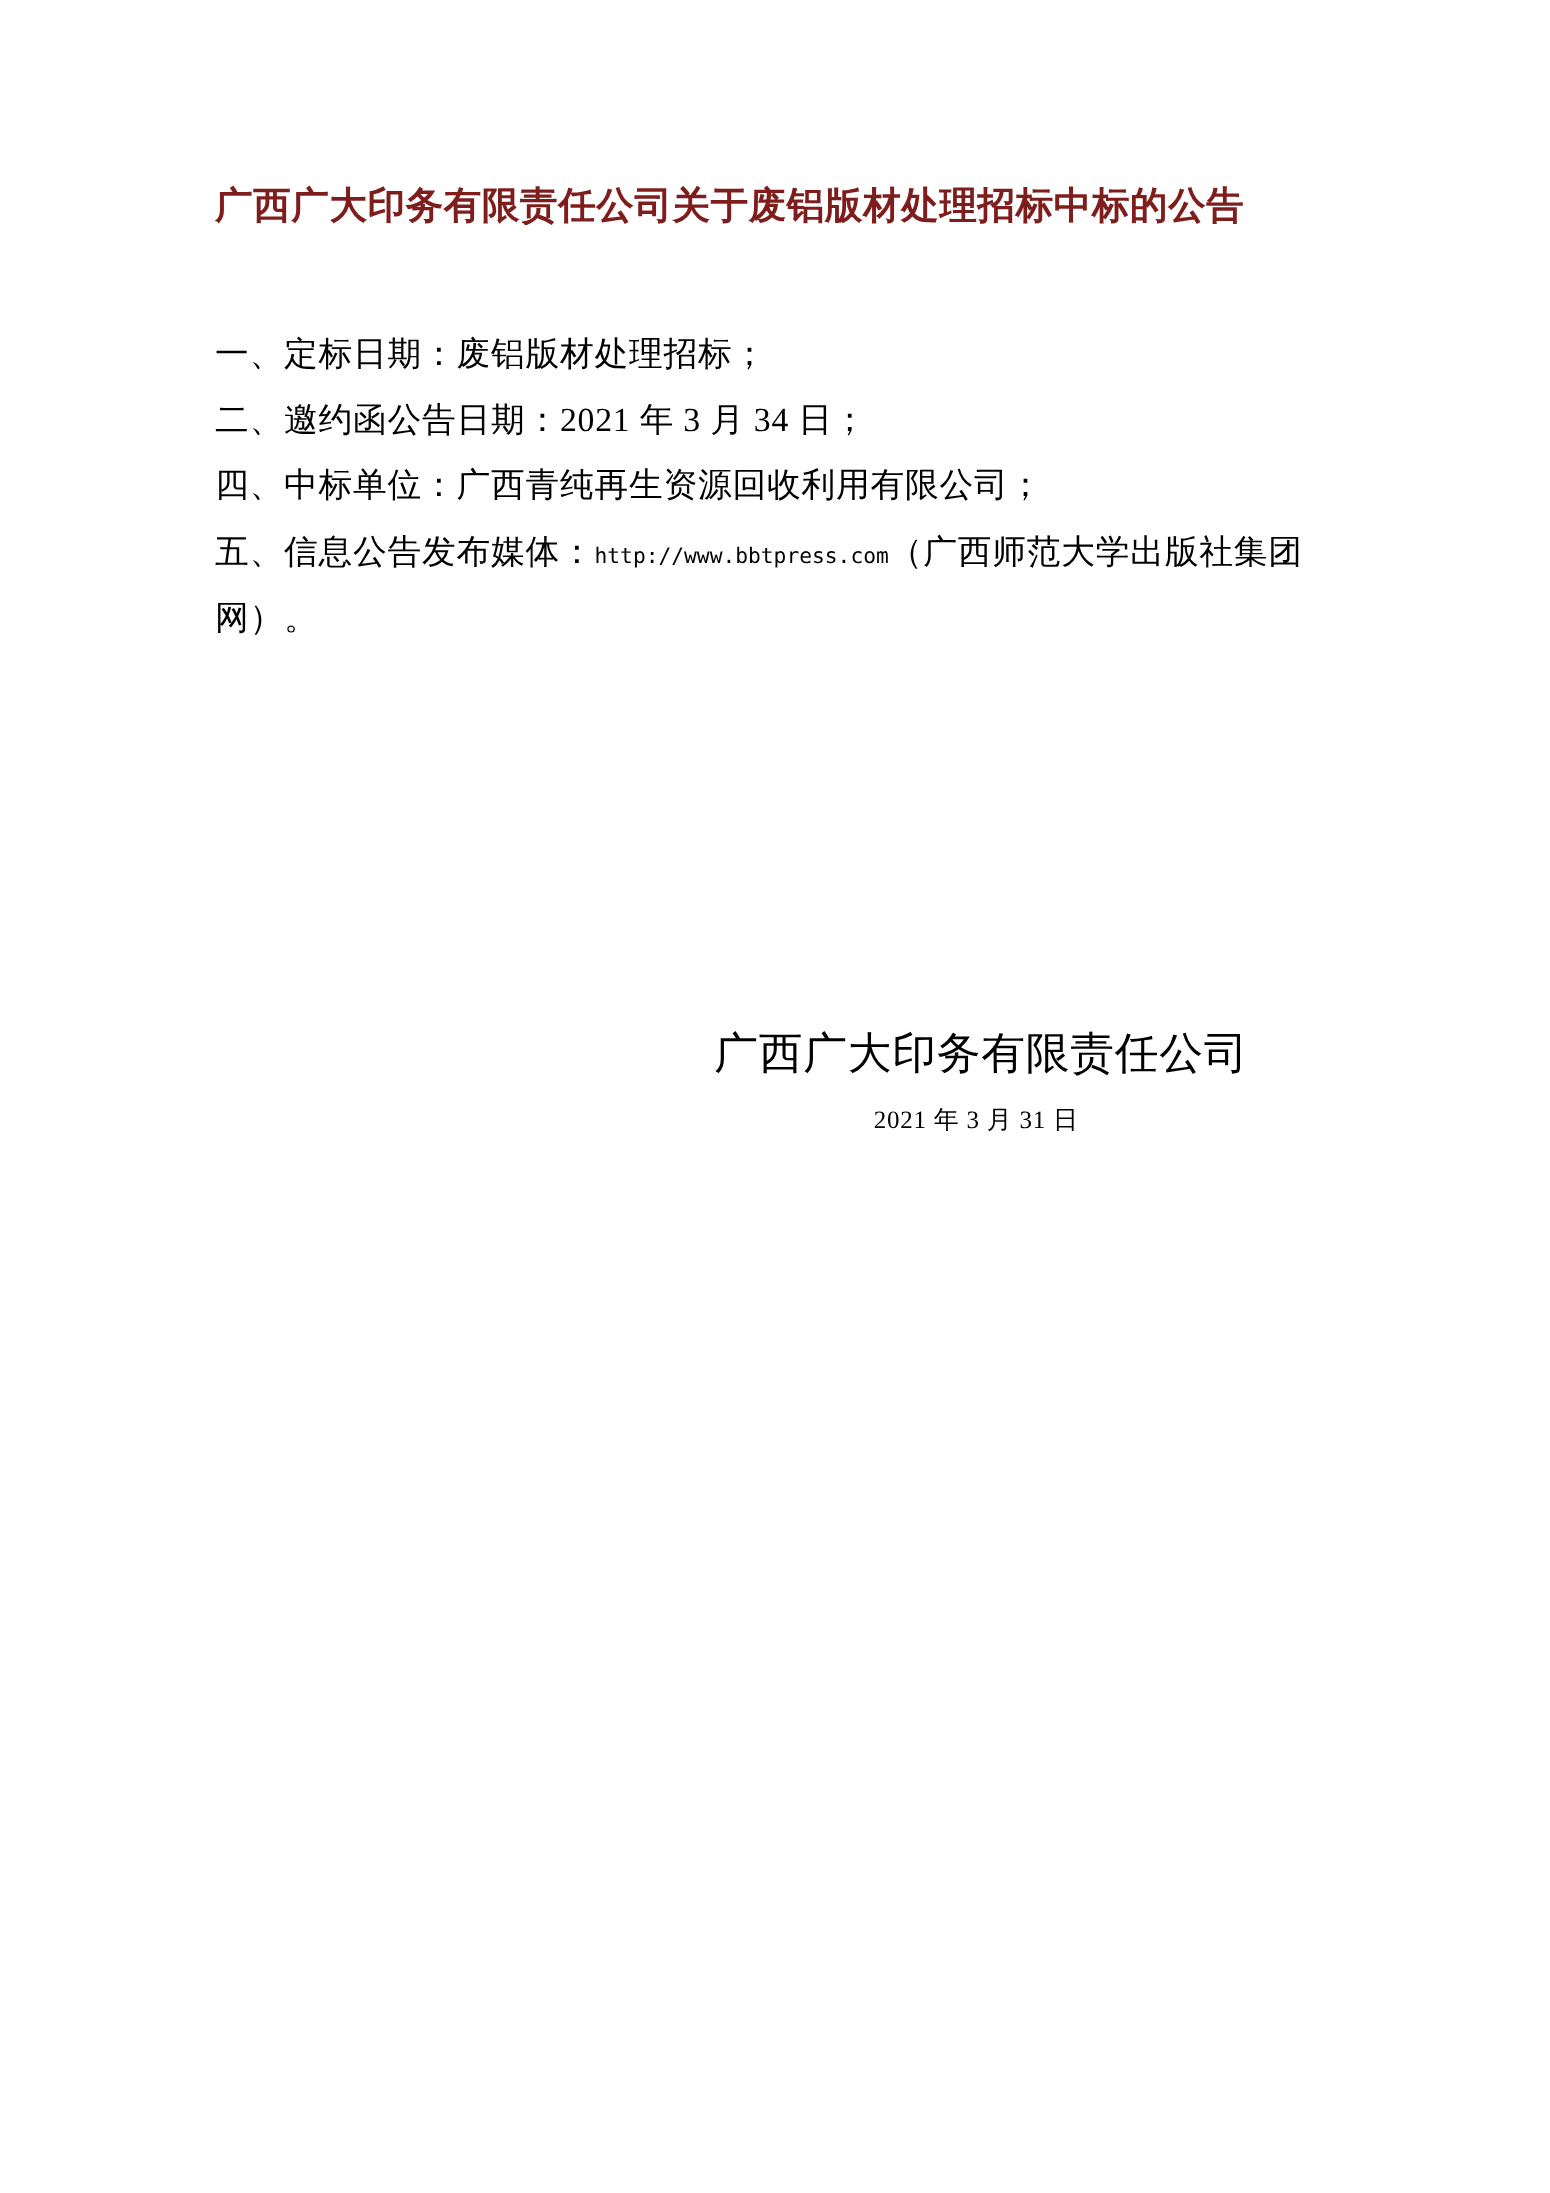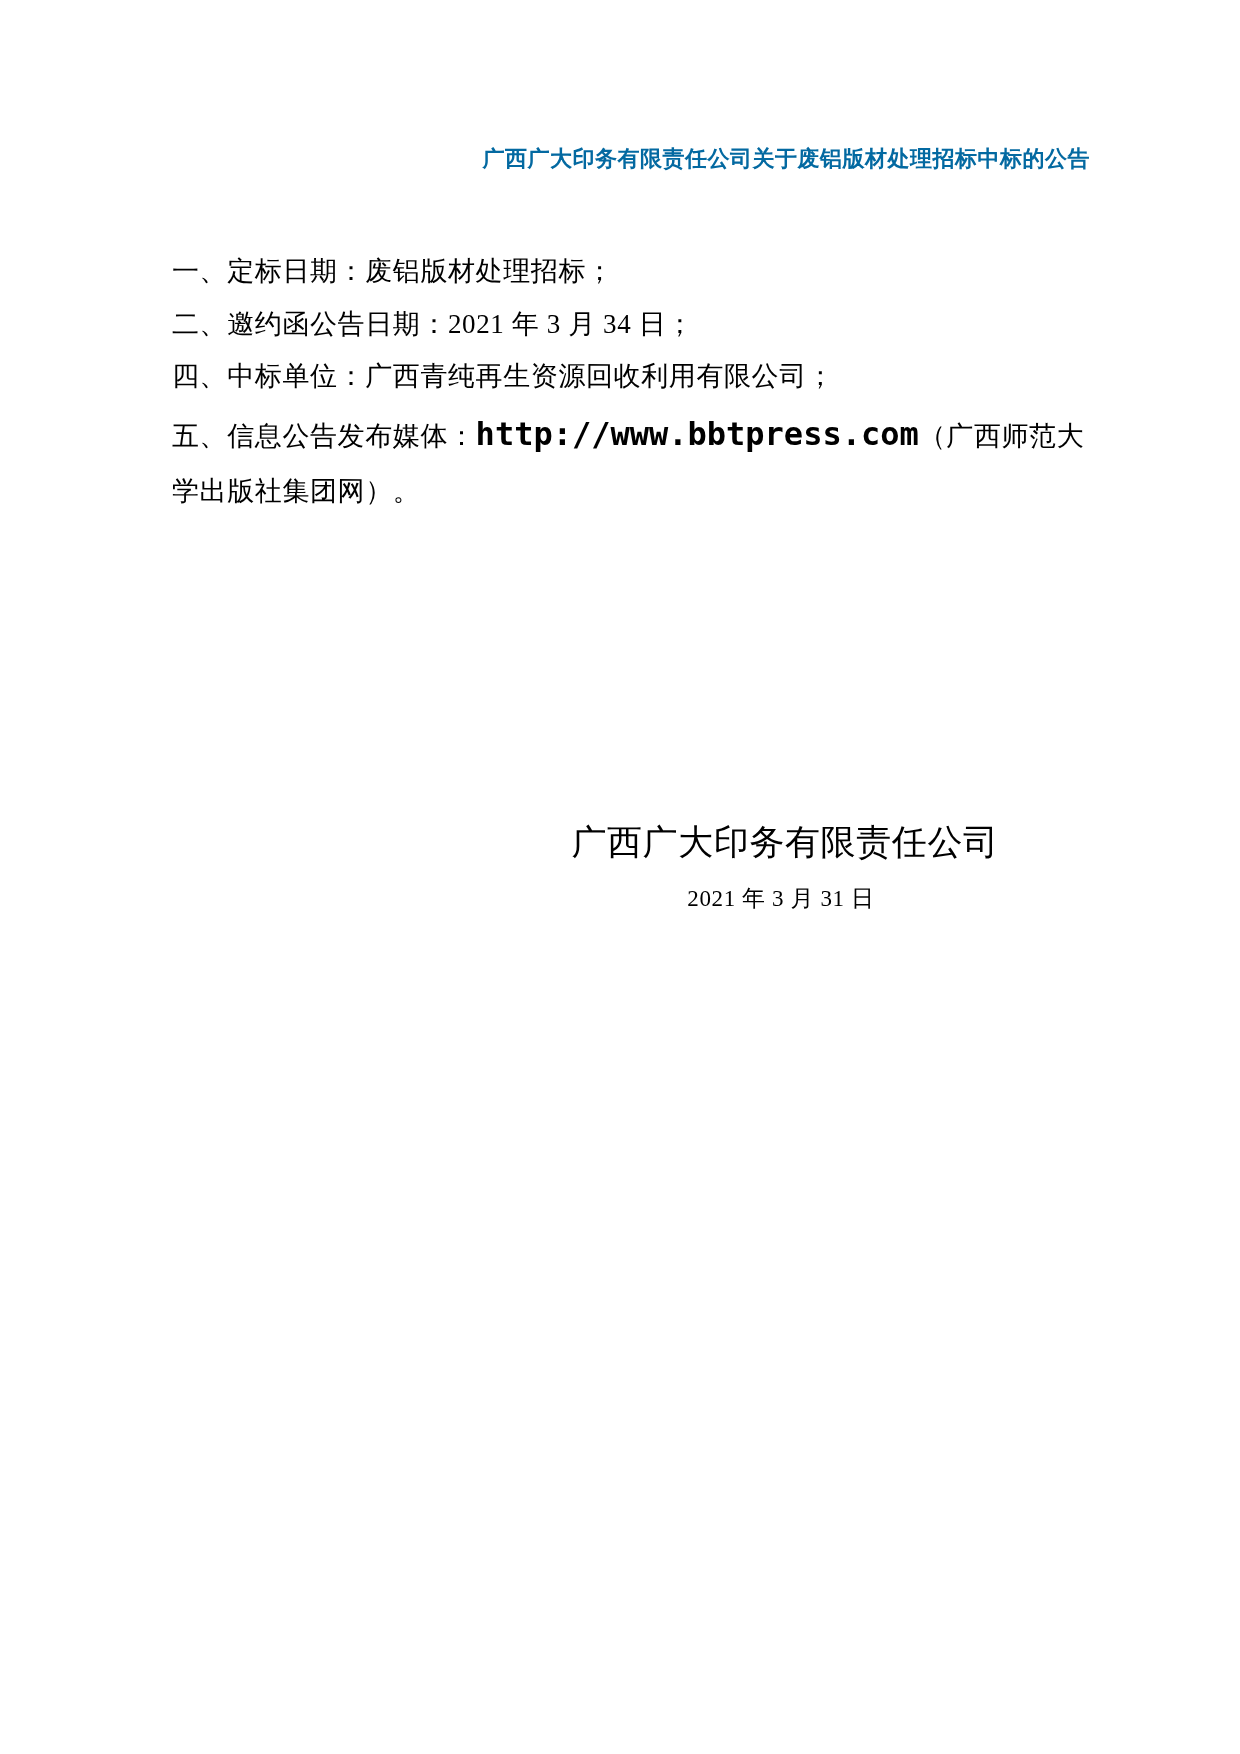--- a/index.html
+++ b/index.html
@@ -18,63 +18,62 @@
   .page {
     width: 1240px;
     height: 1754px;
     box-sizing: border-box;
     padding: 120px 150px 100px 172px;
     position: relative;
   }
   .doc-title {
     font-family: "DejaVu Sans", "Liberation Sans", sans-serif;
     font-weight: bold;
-    font-size: 22px;
-    text-align: right;
+    font-size: 30px;
+    text-align: left;
     letter-spacing: 0.5px;
     margin: 22px 0 0 0;
     line-height: 1.5;
-    color: #0369a1;
+    color: #7f1d1d;
   }
   .body-block {
     margin-top: 70px;
   }
   .para {
     font-size: 27px;
     line-height: 1.95;
     letter-spacing: 0.6px;
     text-align: left;
     margin: 0;
     white-space: normal;
   }
   .mono {
     font-family: "DejaVu Sans Mono", "Liberation Mono", monospace;
-    font-size: 32px;
+    font-size: 17px;
     letter-spacing: 0px;
-    font-weight: bold;
   }
   .sign-block {
     position: absolute;
     left: 0;
     right: 0;
     top: 810px;
     text-align: center;
   }
   .sign-inner {
     display: inline-block;
     text-align: left;
     margin-left: 330px;
   }
   .sign-company {
     font-size: 35px;
     line-height: 1.9;
     letter-spacing: 0.6px;
   }
   .sign-date {
-    font-size: 23px;
+    font-size: 20px;
     line-height: 1.9;
     letter-spacing: 0.6px;
     text-align: center;
     padding-right: 8px;
   }
 </style>
 </head>
 <body>
 
 <div class="page">

